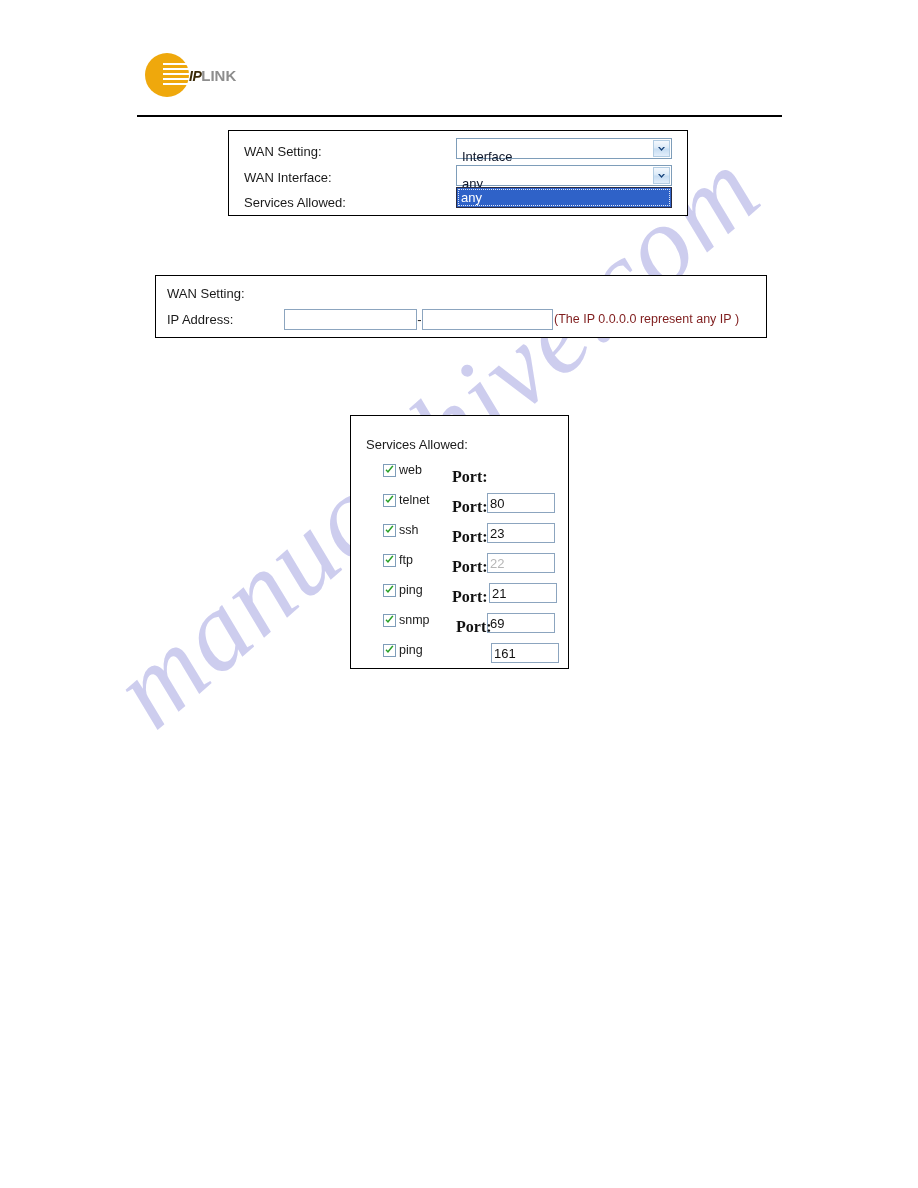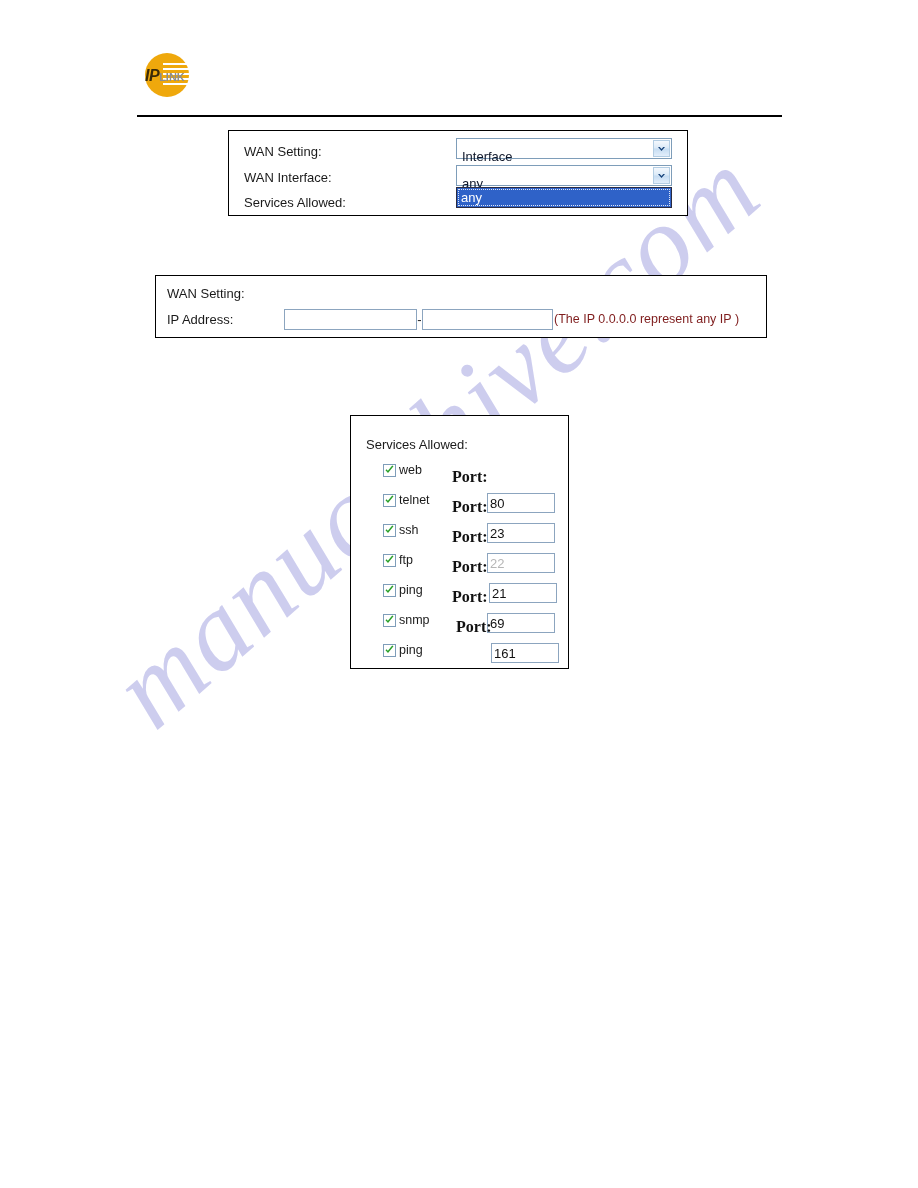--- a/index.html
+++ b/index.html
@@ -83,29 +83,30 @@
     position: absolute;
     left: 4px;
     top: 17px;
     width: 50px;
     height: 16px;
     line-height: 16px;
     white-space: nowrap;
   }
   .logo-ip {
     font-family: "Liberation Sans", sans-serif;
-    font-size: 16px;
+    font-size: 14px;
     font-weight: bold;
     font-style: italic;
     color: #3a2a08;
     letter-spacing: -0.5px;
+    padding-left: 44px;
   }
   .logo-link {
     font-family: "Liberation Sans", sans-serif;
-    font-size: 11px;
+    font-size: 15px;
     font-weight: bold;
     color: #8d8d8d;
     letter-spacing: 0px;
   }
   #header-rule {
     position: absolute;
     left: 137px;
     top: 115px;
     width: 645px;
     height: 0;

